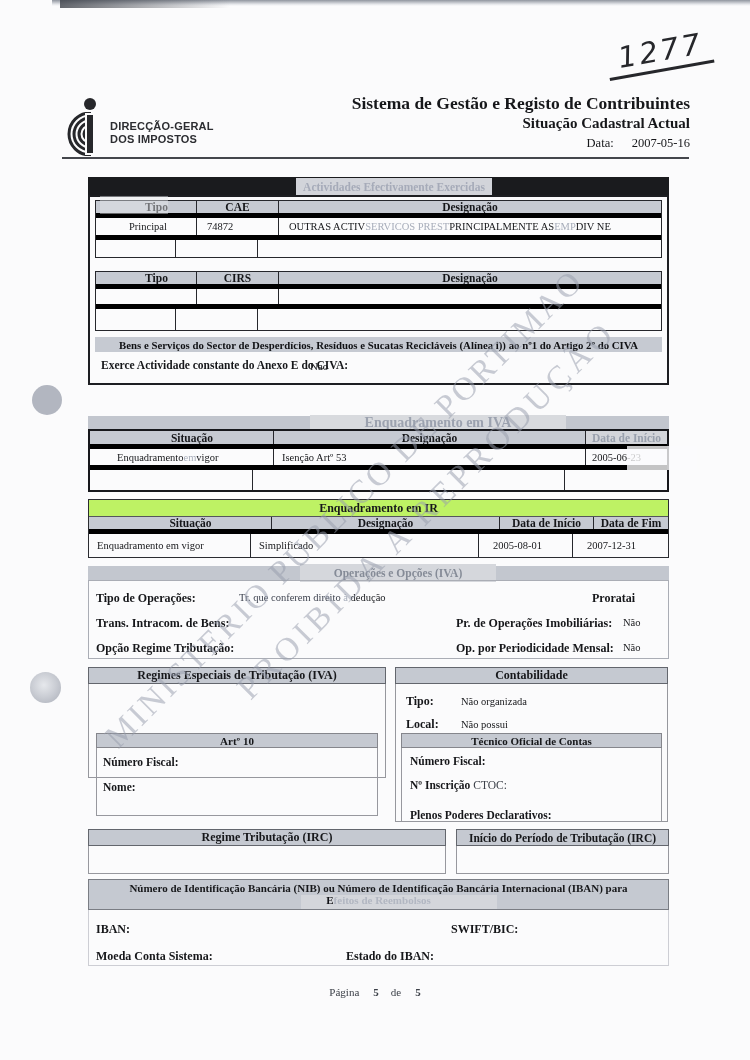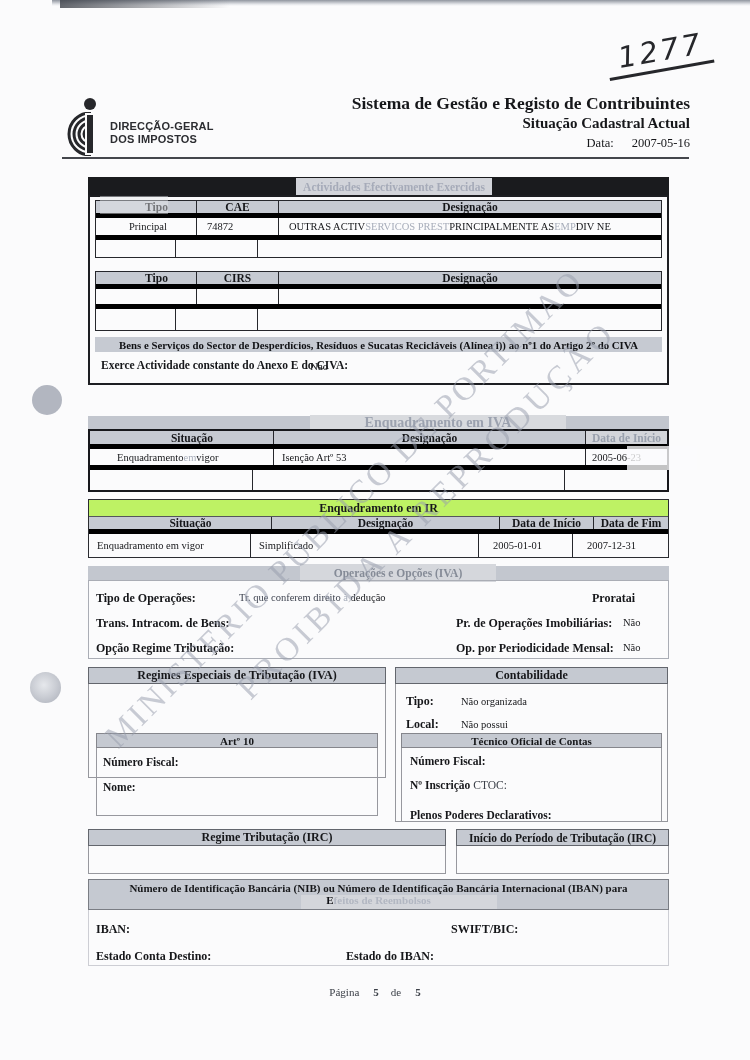--- a/index.html
+++ b/index.html
@@ -280,21 +280,21 @@
     <div id="ir-title">Enquadramento em IR</div>
     <div class="tr thead h sep">
       <div class="td th rc1">Situação</div>
       <div class="td th rc2">Designação</div>
       <div class="td th rc3">Data de Início</div>
       <div class="td th rc4">Data de Fim</div>
     </div>
     <div class="tr r1">
       <div class="td rc1 pl8">Enquadramento em vigor</div>
       <div class="td rc2 pl8">Simplificado</div>
-      <div class="td rc3 pl14">2005-01-01</div>
+      <div class="td rc3 pl14">2005-08-01</div>
       <div class="td rc4 pl14">2007-12-31</div>
     </div>
   </div>
 
   <div class="abs" id="ops-band">
     <div id="ops-band-patch">
       <span>Operações e Opções (IVA)</span>
     </div>
   </div>
   <div class="abs" id="ops-box">
@@ -351,21 +351,21 @@
   <div class="abs" id="nib-hdr">
     <div id="nib-l2-patch"></div>
     <div id="nib-l1">Número de Identificação Bancária (NIB) ou Número de Identificação Bancária Internacional (IBAN) para</div>
     <div id="nib-l2">
       <span class="lead">E</span><span class="rest">feitos de Reembolsos</span>
     </div>
   </div>
   <div class="abs" id="nib-body">
     <div class="lab" id="nib-iban">IBAN:</div>
     <div class="lab" id="nib-swift">SWIFT/BIC:</div>
-    <div class="lab" id="nib-moeda">Estado Conta Destino:</div>
+    <div class="lab" id="nib-moeda">Moeda Conta Sistema:</div>
     <div class="lab" id="nib-estado">Estado do IBAN:</div>
   </div>
 
   <div class="abs" id="footer">
     <span>Página</span><span class="num">5</span><span class="de">de</span><span class="num">5</span>
   </div>
 
   <div class="abs" id="watermark">
     <div id="wm1">MINISTERIO PUBLICO DE PORTIMAO</div>
     <div id="wm2">PROIBIDA A REPRODUÇÃO</div>

